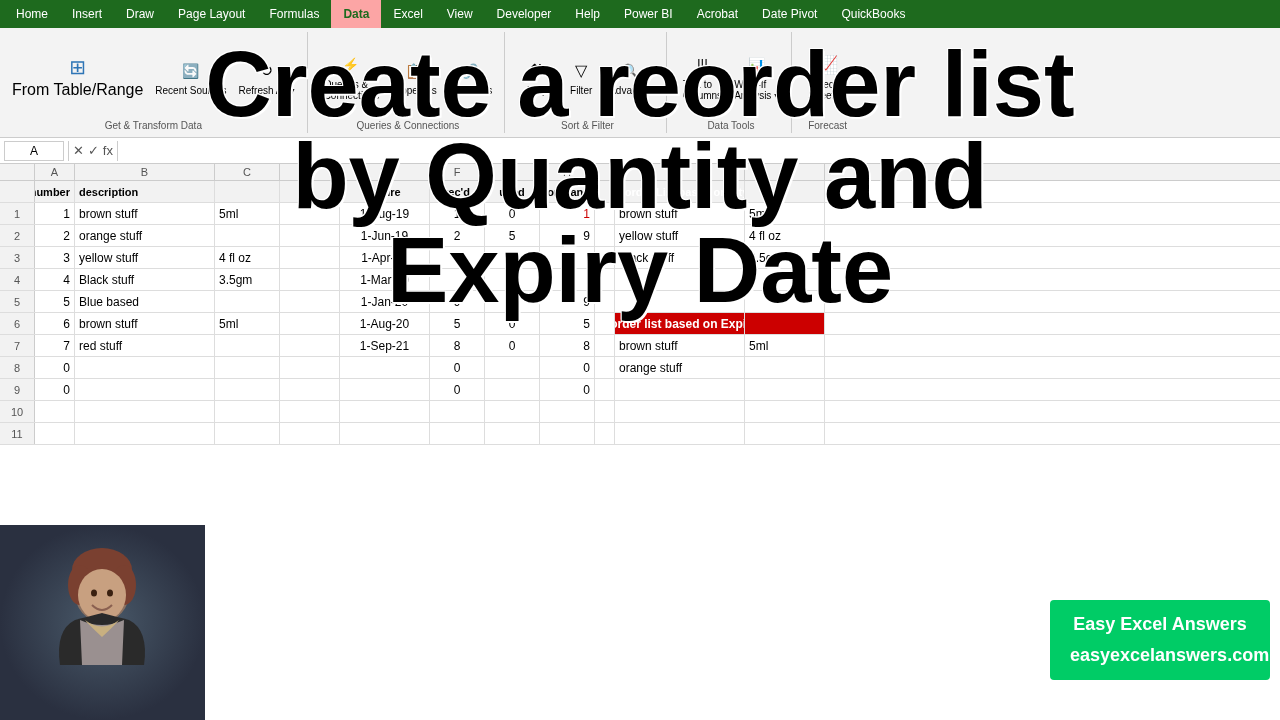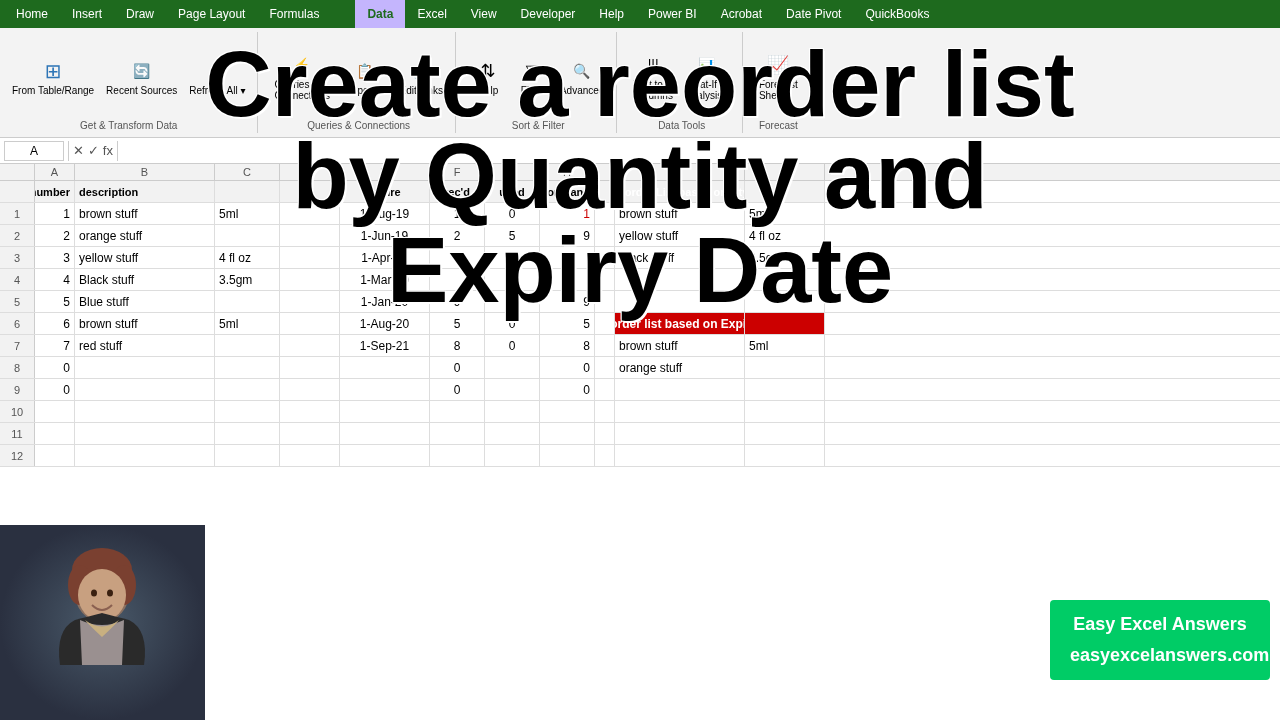--- a/index.html
+++ b/index.html
@@ -31,24 +31,23 @@
       color: #fff;
       font-size: 12px;
       padding: 4px 12px;
       cursor: pointer;
       height: 100%;
       display: flex;
       align-items: center;
     }
 
     .ribbon-tab.active {
-      background: #c4b5fd;
+      background: #fca5a5;
       color: #1e6a1e;
       font-weight: bold;
-      margin-left: 24px;
     }
 
     .ribbon-content {
       background: #f3f3f3;
       border-bottom: 1px solid #ccc;
       height: 110px;
       display: flex;
       align-items: flex-start;
       padding: 4px 8px;
       gap: 12px;
@@ -343,21 +342,21 @@
     <div class="ribbon-tab">Date Pivot</div>
     <div class="ribbon-tab">QuickBooks</div>
   </div>
 
   <div class="ribbon-content">
 
     <div class="ribbon-group">
       <div class="ribbon-group-items">
         <div class="ribbon-btn">
           <div class="ribbon-icon icon-table">⊞</div>
-          <span style="font-size:10px">From Table/Range</span>
+          <span style="font-size:16px">From Table/Range</span>
         </div>
         <div class="ribbon-btn">
           <div class="ribbon-icon" style="font-size:14px">🔄</div>
           <span style="font-size:10px">Recent Sources</span>
         </div>
         <div class="ribbon-btn">
           <div class="ribbon-icon" style="font-size:16px">↻</div>
           <span style="font-size:10px">Refresh All ▾</span>
         </div>
       </div>
@@ -526,21 +525,21 @@
       <div class="cell col-g text-center"></div>
       <div class="cell col-h text-right"></div>
       <div class="cell col-gap"></div>
       <div class="cell col-i"></div>
       <div class="cell col-j"></div>
     </div>
 
     <div class="sheet-row">
       <div class="row-num">5</div>
       <div class="cell col-a text-right">5</div>
-      <div class="cell col-b">Blue stuff</div>
+      <div class="cell col-b">Blue based</div>
       <div class="cell col-c"></div>
       <div class="cell col-d"></div>
       <div class="cell col-e text-center">1-Jan-20</div>
       <div class="cell col-f text-center">9</div>
       <div class="cell col-g text-center">0</div>
       <div class="cell col-h text-right">9</div>
       <div class="cell col-gap"></div>
       <div class="cell col-i"></div>
       <div class="cell col-j"></div>
     </div>
@@ -629,34 +628,20 @@
       <div class="cell col-d"></div>
       <div class="cell col-e"></div>
       <div class="cell col-f"></div>
       <div class="cell col-g"></div>
       <div class="cell col-h"></div>
       <div class="cell col-gap"></div>
       <div class="cell col-i"></div>
       <div class="cell col-j"></div>
     </div>
 
-    <div class="sheet-row">
-      <div class="row-num">12</div>
-      <div class="cell col-a"></div>
-      <div class="cell col-b"></div>
-      <div class="cell col-c"></div>
-      <div class="cell col-d"></div>
-      <div class="cell col-e"></div>
-      <div class="cell col-f"></div>
-      <div class="cell col-g"></div>
-      <div class="cell col-h"></div>
-      <div class="cell col-gap"></div>
-      <div class="cell col-i"></div>
-      <div class="cell col-j"></div>
-    </div>
 
   </div>
 </div>
 
 <div class="overlay-title">
   <div class="overlay-title-line1">Create a reorder list</div>
   <div class="overlay-title-line2">by Quantity and</div>
   <div class="overlay-title-line3">Expiry Date</div>
 </div>
 

